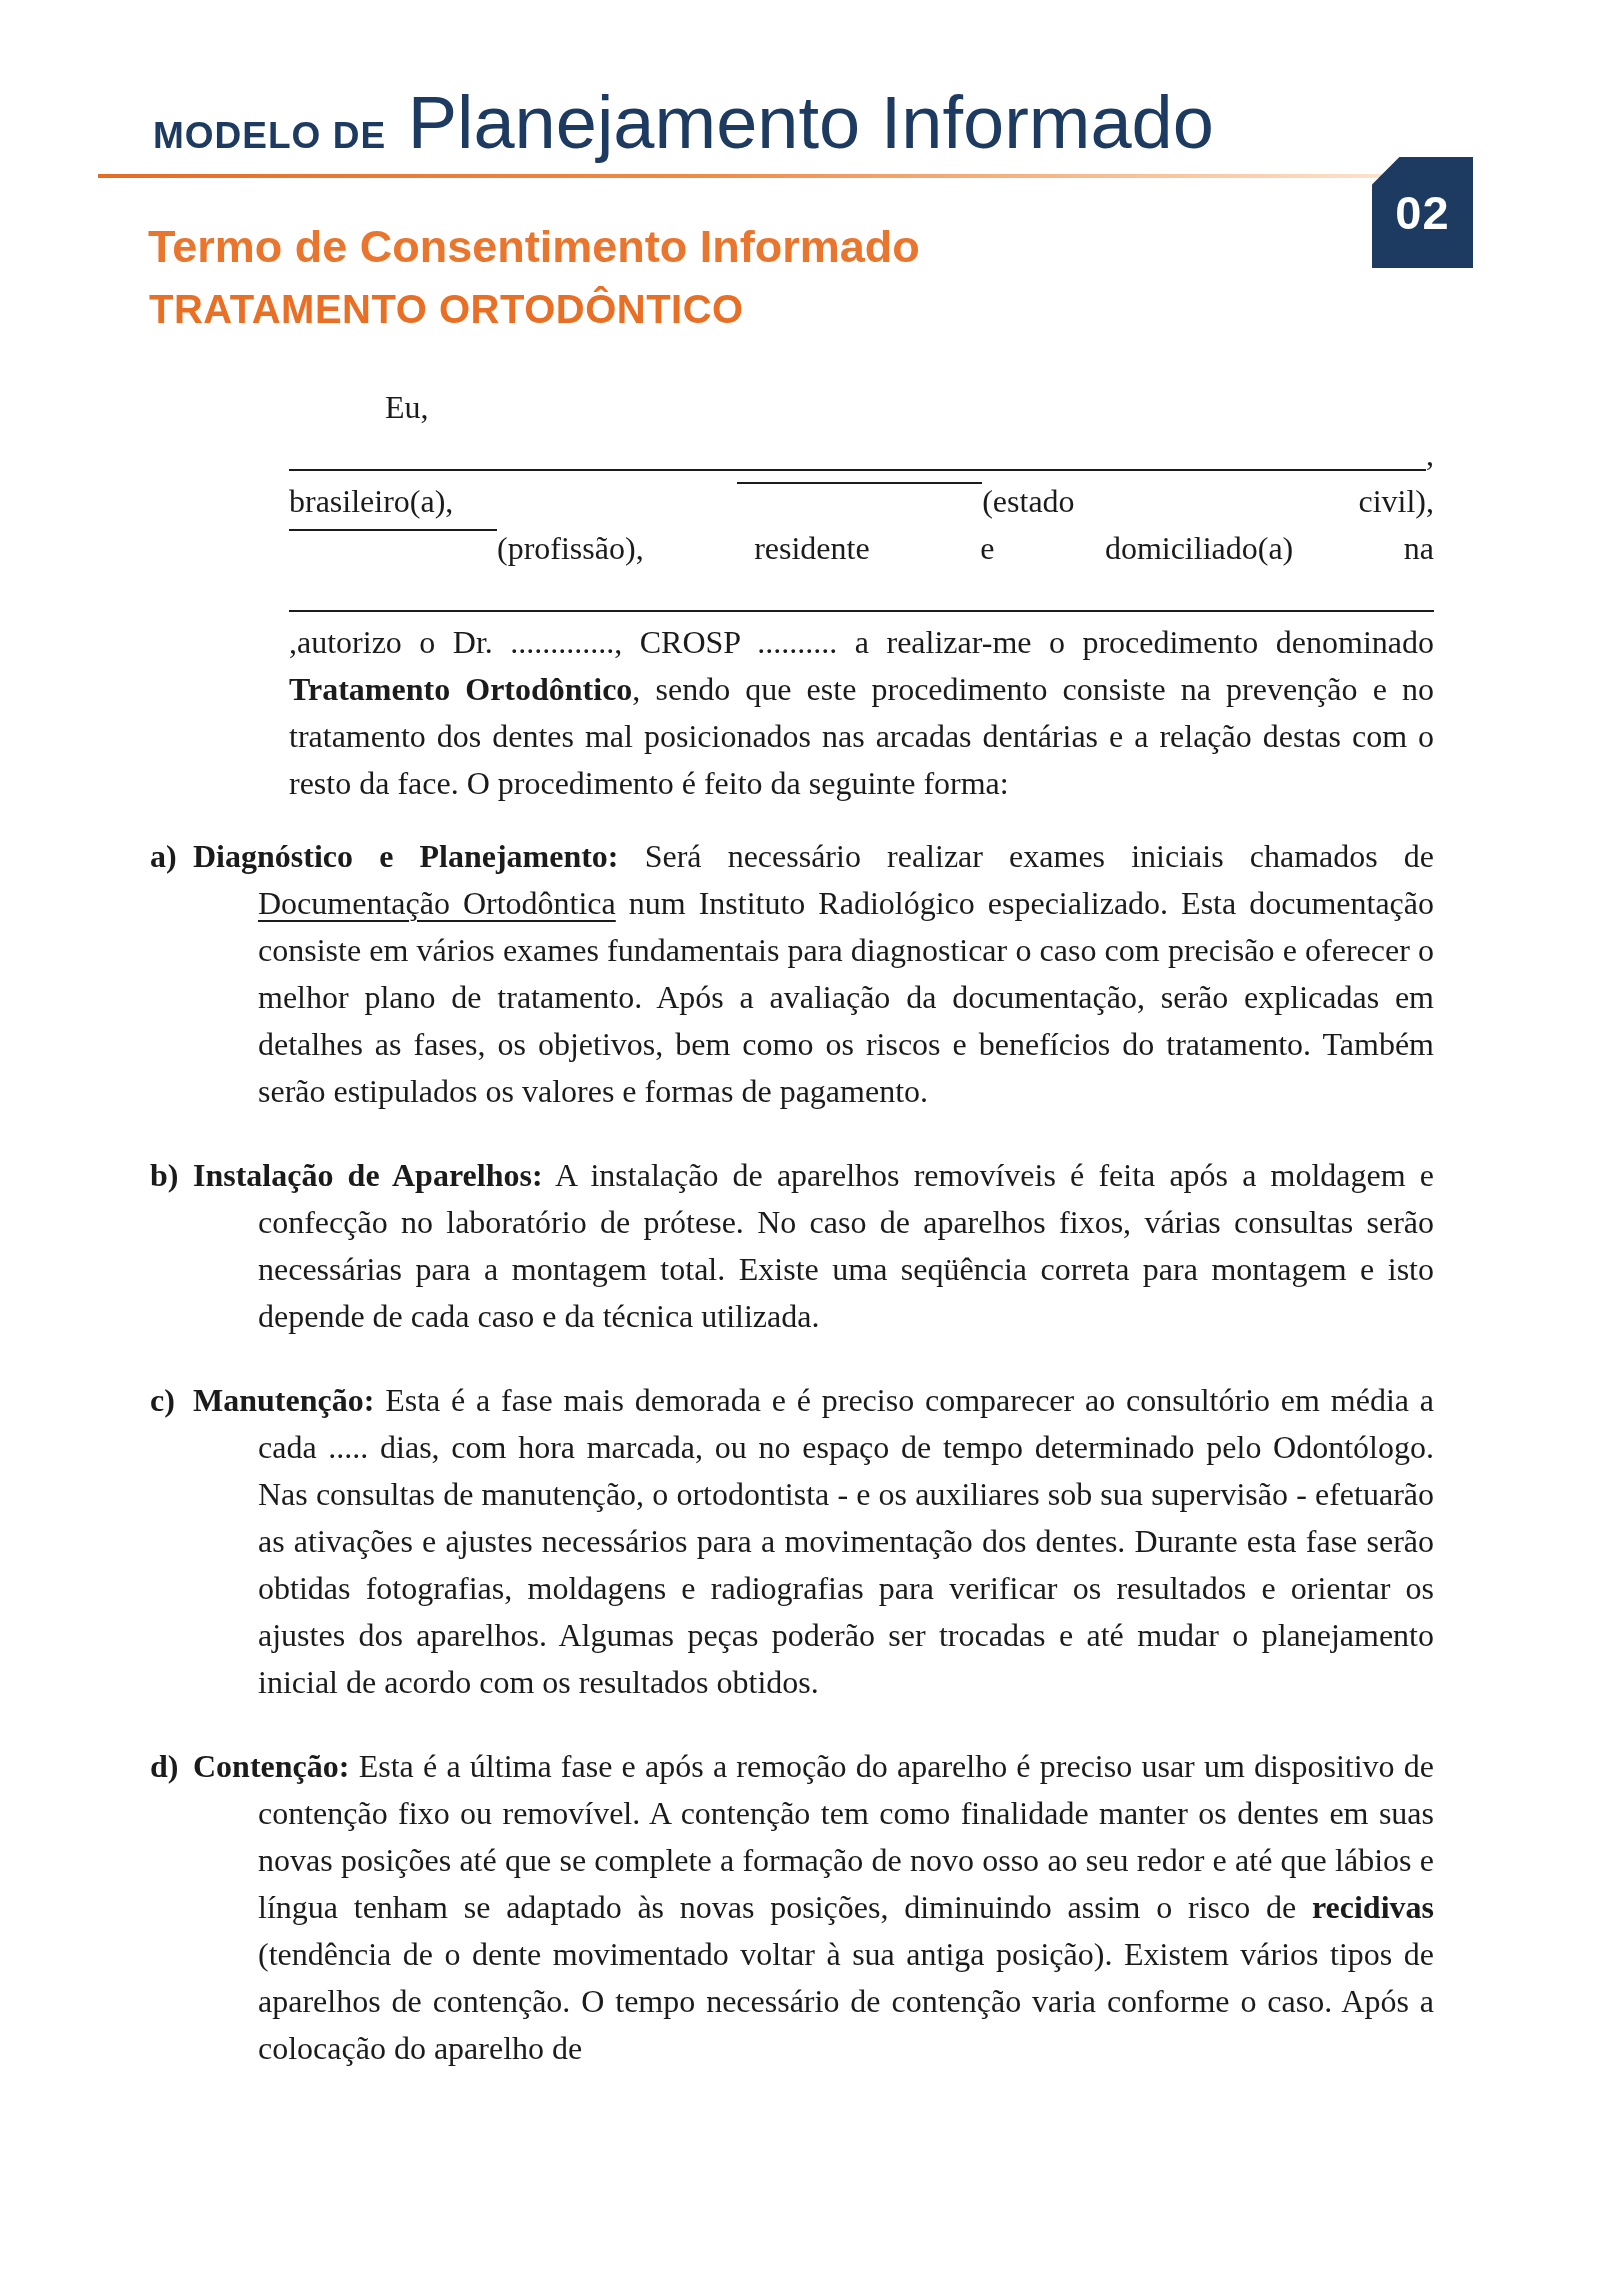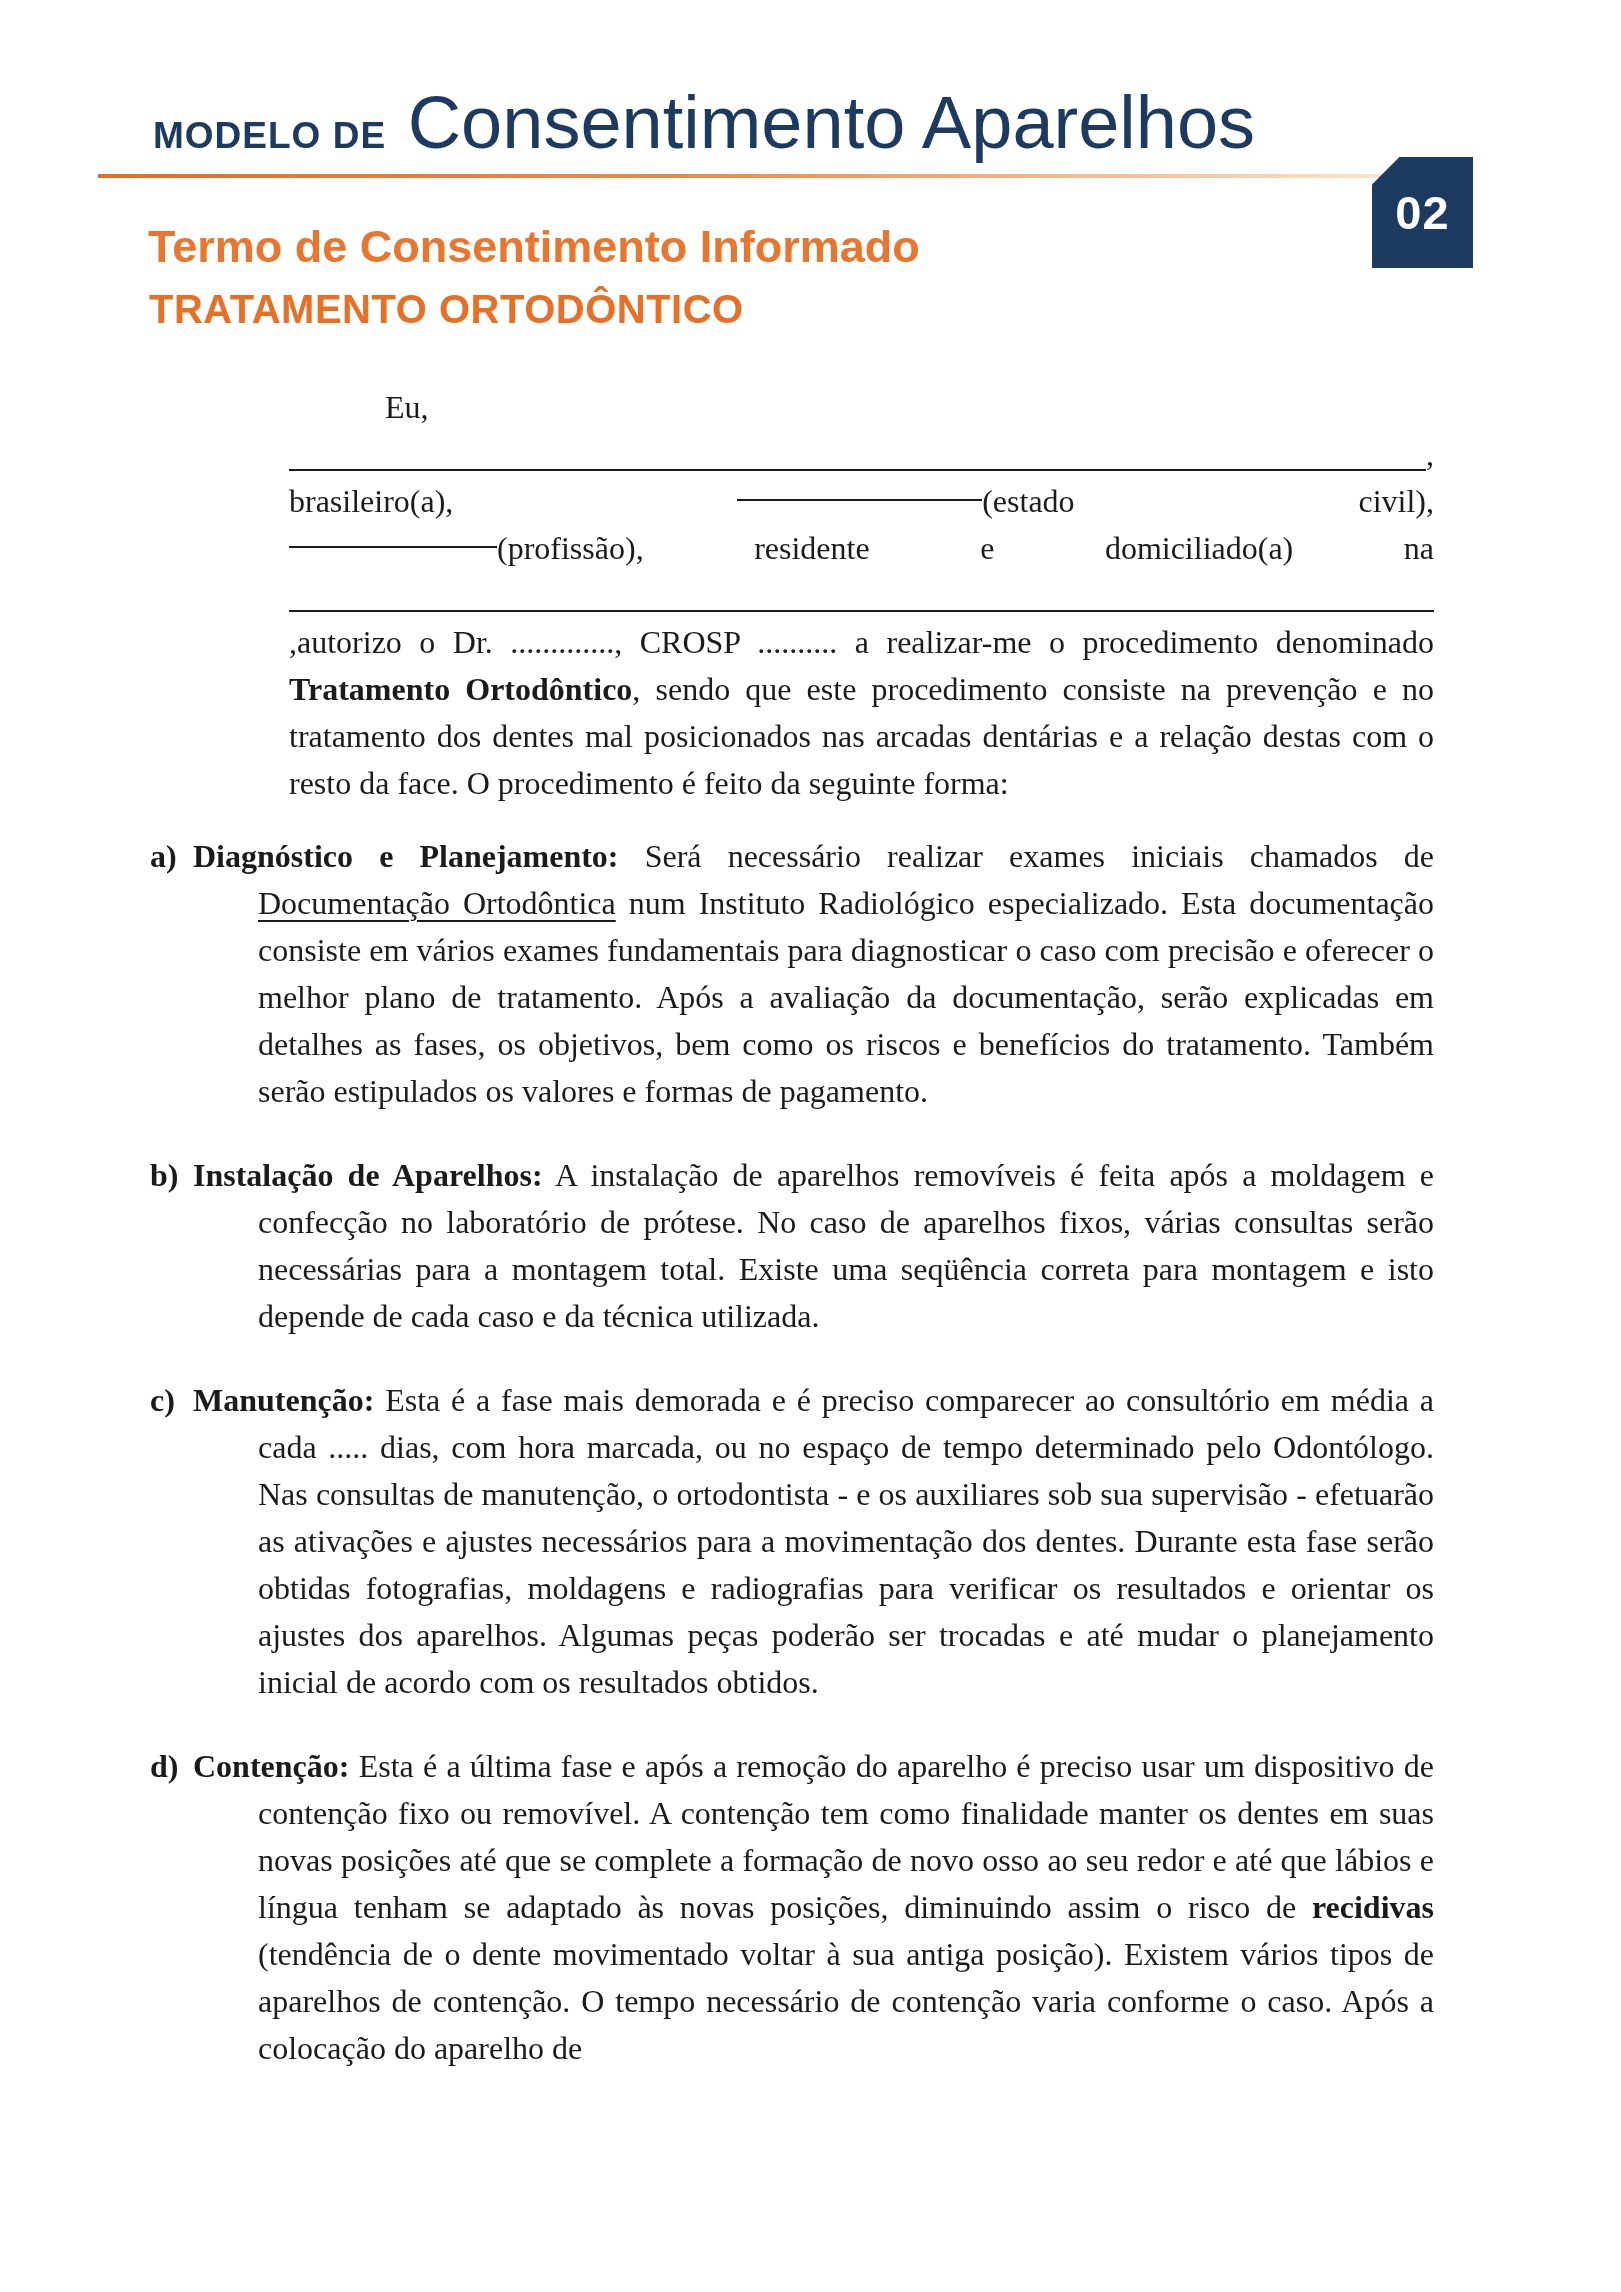--- a/index.html
+++ b/index.html
@@ -76,21 +76,21 @@
     margin: 52px 0 0 289px;
     width: 1145px;
     font-size: 32px;
     line-height: 47px;
   }
   .opening { margin: 0; text-indent: 96px; }
   .para { margin: 0; text-align: justify; }
 
   .form-line { display: flex; align-items: flex-end; height: 47px; }
   .form-line.spread { justify-content: space-between; gap: 28px; }
-  .group { display: flex; align-items: center; font-family: Liberation Serif, serif; }
+  .group { display: flex; align-items: flex-start; font-family: Liberation Serif, serif; }
   .blank {
     border-bottom: 2px solid #1c1c1c;
     height: 3.9px;
     margin-bottom: 6.9px;
   }
   .blank.grow { flex: 1 1 auto; }
   .w-estado { width: 245px; }
   .w-prof  { width: 208px; }
 
   .items { margin: 25.5px 0 0 150px; width: 1284px; }
@@ -115,21 +115,21 @@
   .u { text-decoration: underline; text-decoration-thickness: 2px; text-underline-offset: 5.9px; }
 </style>
 </head>
 <body>
 
 <div class="page">
 
   <header class="masthead">
     <div class="masthead-text">
       <span class="kicker">MODELO DE</span>
-      <span class="masthead-title">Consentimento Aparelhos</span>
+      <span class="masthead-title">Planejamento Informado</span>
     </div>
     <div class="rule"></div>
     <div class="page-badge">02</div>
   </header>
 
   <h1 class="doc-title">Termo de Consentimento Informado</h1>
   <h2 class="doc-subtitle">TRATAMENTO ORTODÔNTICO</h2>
 
   <section class="intro">
     <p class="opening">Eu,</p>

